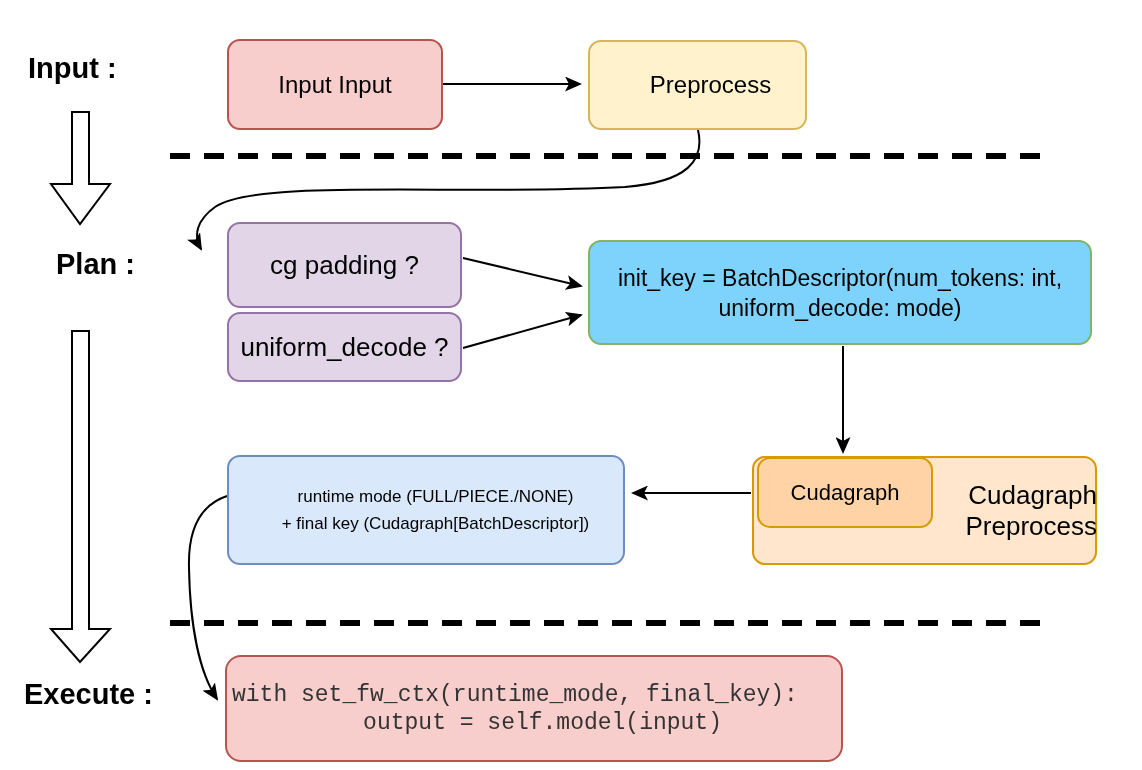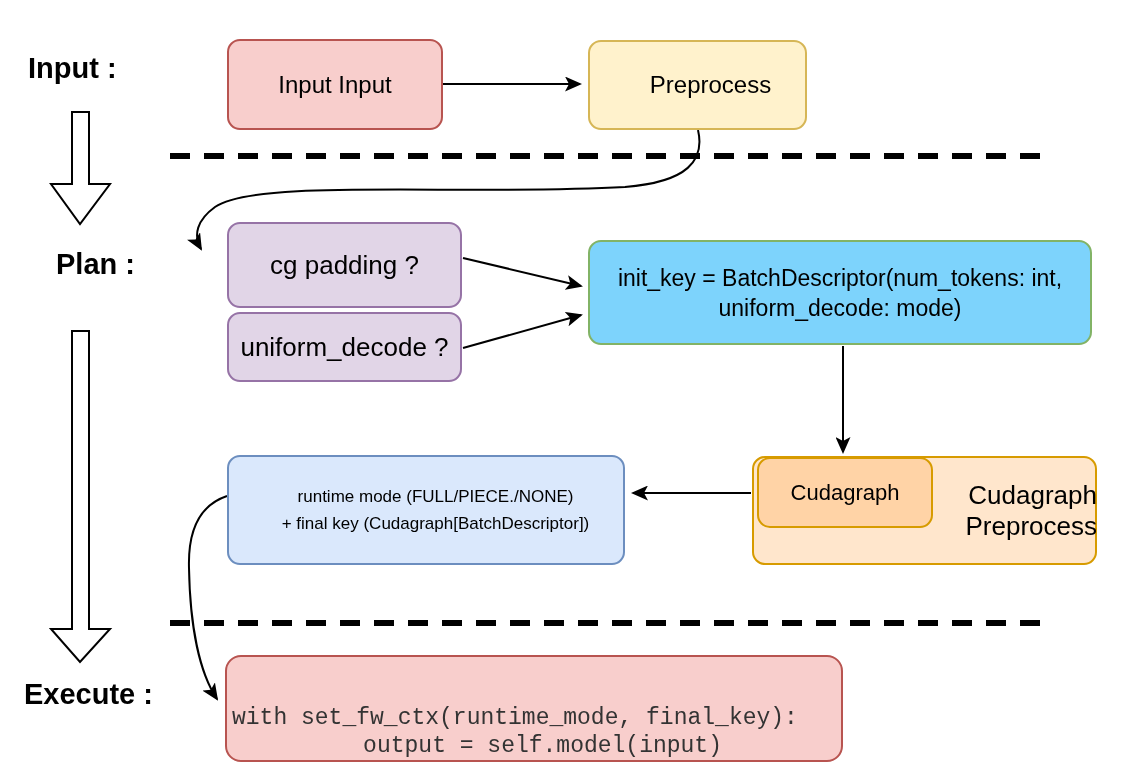--- a/index.html
+++ b/index.html
@@ -28,21 +28,21 @@
   #node-cg-padding    {left:227px;top:210px;width:235px;height:86px;font-size:26px;}
   #node-uniform-decode{left:227px;top:300px;width:235px;height:70px;font-size:26px;}
   #node-init-key      {left:588px;top:228px;width:504px;height:105px;font-size:23px;line-height:30px;flex-direction:column;}
   #node-dispatcher    {left:752px;top:444px;width:345px;height:109px;}
   #node-dispatch      {left:757px;top:445px;width:176px;height:71px;font-size:22px;}
   #dispatcher-title   {position:absolute;left:933px;top:444px;width:164px;height:109px;
                        display:flex;flex-direction:column;align-items:flex-end;justify-content:center;
                        font-size:26px;line-height:31px;text-align:center;}
   #node-runtime-mode  {left:227px;top:443px;width:398px;height:110px;font-size:17px;line-height:27px;flex-direction:column;padding-left:19px;}
   #node-execute-code  {left:225px;top:643px;width:618px;height:107px;border-radius:16px;
-                       justify-content:flex-start;align-items:flex-end;}
+                       justify-content:flex-start;align-items:center;}
   #code-lines{
     font-family:"Liberation Mono", monospace;font-size:23px;line-height:28px;color:#333;
     white-space:pre;padding-left:5px;
   }
   svg.layer{position:absolute;left:0;top:0;width:1142px;height:770px;pointer-events:none;}
 </style>
 </head>
 <body>
 
 <div id="stage">

